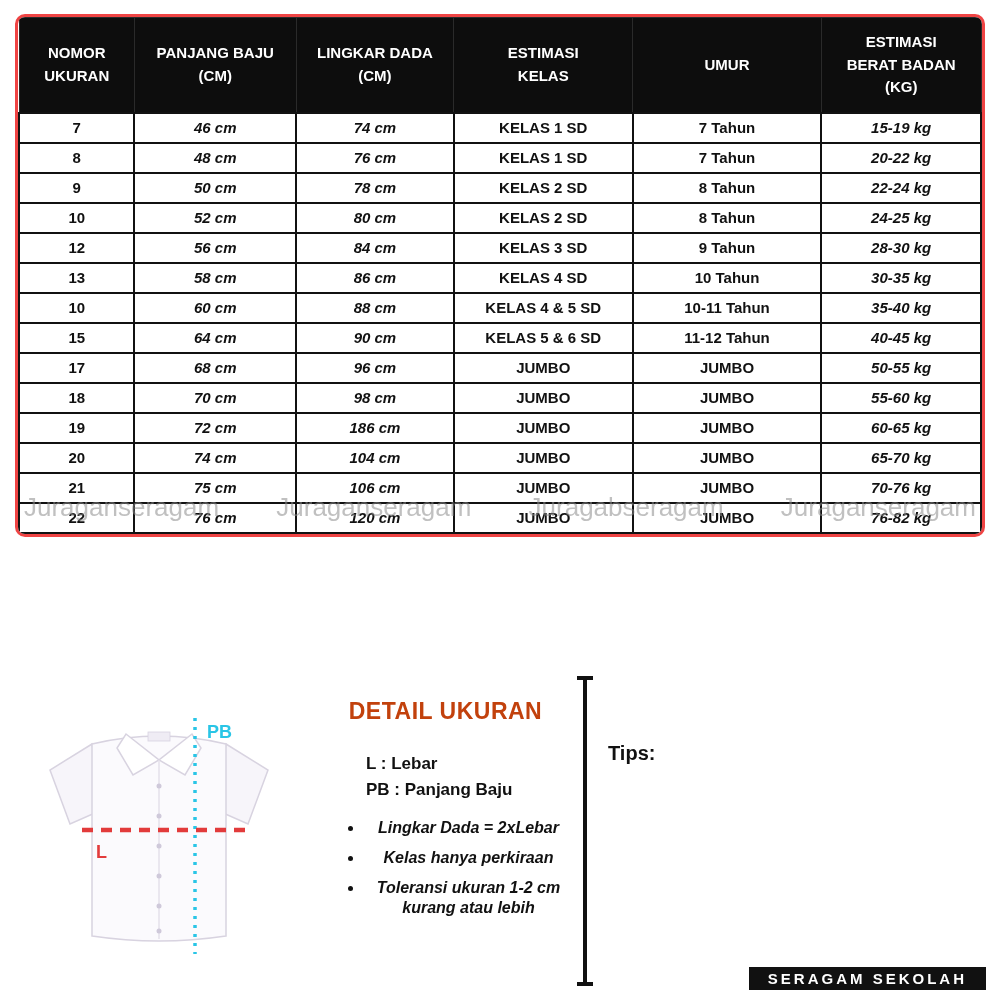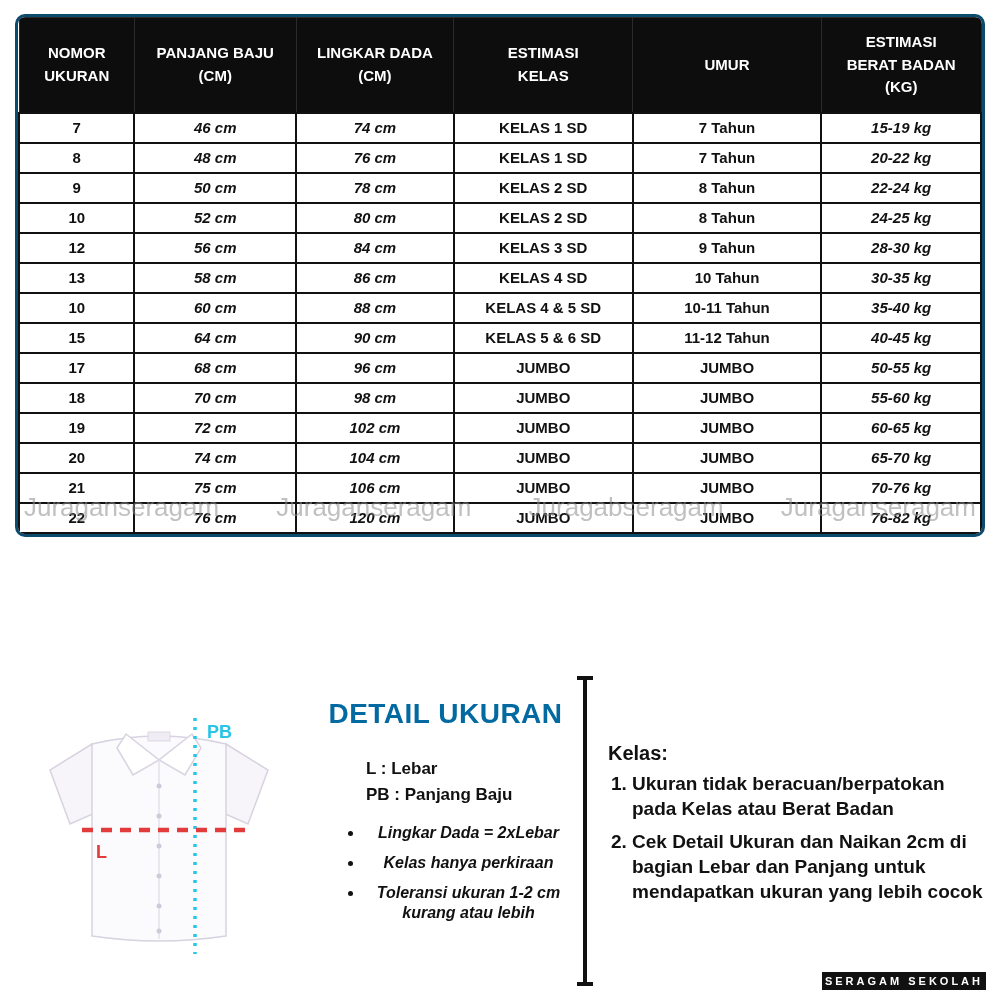--- a/index.html
+++ b/index.html
@@ -8,21 +8,21 @@
     position:relative;
     background:#ffffff;
     font-family:"Liberation Sans", sans-serif;
     color:#111;
     overflow:hidden;
   }
 
   
   .table-wrap {
     position:absolute; left:15px; top:14px; width:970px;
-    border:3px solid #0c4a6e; border-radius:10px; overflow:hidden;
+    border:3px solid #ef4444; border-radius:10px; overflow:hidden;
     background:#fff;
   }
   table { width:100%; border-collapse:collapse; table-layout:fixed; }
   th {
     background:#0d0d0d; color:#fff;
     font-size:15px; font-weight:bold; text-align:center;
     white-space:pre-line; line-height:1.5;
     padding:13px 4px; border:1px solid #2a2a2a;
   }
   td {
@@ -39,22 +39,22 @@
     display:flex; justify-content:space-between; padding:0 24px;
     font-size:26px; color:rgba(140,140,140,0.55);
     pointer-events:none;
   }
 
   
   .shirt { position:absolute; left:30px; top:696px; }
 
   .detail-text { position:absolute; left:318px; top:698px; width:255px; }
   .detail-title {
-    font-size:28px; font-weight:800; letter-spacing:0.5px;
-    text-align:center; color:#0369a1;
+    font-size:23px; font-weight:800; letter-spacing:0.5px;
+    text-align:center; color:#c2410c;
   }
   .legend { margin:26px 0 0 48px; font-size:17px; font-weight:bold; line-height:1.5; }
   .notes { margin:16px 0 0 46px;text-align:center; }
   .notes li {
     font-size:16px; font-weight:bold; font-style:italic;
     line-height:1.3; margin-bottom:9px;
   }
 
   .divider { position:absolute; left:583px; top:676px; width:4px; height:310px; background:#111; }
   .divider::before, .divider::after {
@@ -70,22 +70,22 @@
 
   .logo { position:absolute; right:14px; bottom:10px; text-align:center; }
   .logo-word {
     font-family:"DejaVu Serif", serif;
     font-style:italic; font-weight:bold;
     font-size:32px; color:#e02428; line-height:1;
     text-shadow:1px 1px 0 #fff;
   }
   .logo-sub {
     margin-top:2px; background:#111; color:#fff;
-    font-size:11px; font-weight:bold; letter-spacing:3px;
-    padding:3px 3px;
+    font-size:15px; font-weight:bold; letter-spacing:3px;
+    padding:3px 19px;
   }
 </style>
 </head>
 <body>
 
 <div class="page">
 
   <div class="table-wrap">
     <table>
       <colgroup>
@@ -189,21 +189,21 @@
             <td class="col-0">18</td>
             <td class="col-1">70 cm</td>
             <td class="col-2">98 cm</td>
             <td class="col-3">JUMBO</td>
             <td class="col-4">JUMBO</td>
             <td class="col-5">55-60 kg</td>
           </tr>
           <tr>
             <td class="col-0">19</td>
             <td class="col-1">72 cm</td>
-            <td class="col-2">102 cm</td>
+            <td class="col-2">186 cm</td>
             <td class="col-3">JUMBO</td>
             <td class="col-4">JUMBO</td>
             <td class="col-5">60-65 kg</td>
           </tr>
           <tr>
             <td class="col-0">20</td>
             <td class="col-1">74 cm</td>
             <td class="col-2">104 cm</td>
             <td class="col-3">JUMBO</td>
             <td class="col-4">JUMBO</td>
@@ -272,24 +272,20 @@
     <ul class="notes">
       <li>Lingkar Dada = 2xLebar</li>
       <li>Kelas hanya perkiraan</li>
       <li>Toleransi ukuran 1-2 cm kurang atau lebih</li>
     </ul>
   </div>
 
   <div class="divider"></div>
 
   <div class="tips">
-    <div class="tips-title">Kelas:</div>
-    <ol>
-      <li>Ukuran tidak beracuan/berpatokan pada Kelas atau Berat Badan</li>
-      <li>Cek Detail Ukuran dan Naikan 2cm di bagian Lebar dan Panjang untuk mendapatkan ukuran yang lebih cocok</li>
-    </ol>
+    <div class="tips-title">Tips:</div>
   </div>
 
   <div class="logo">
     <div class="logo-sub">SERAGAM SEKOLAH</div>
   </div>
 
 </div>
 
 </body></html>

